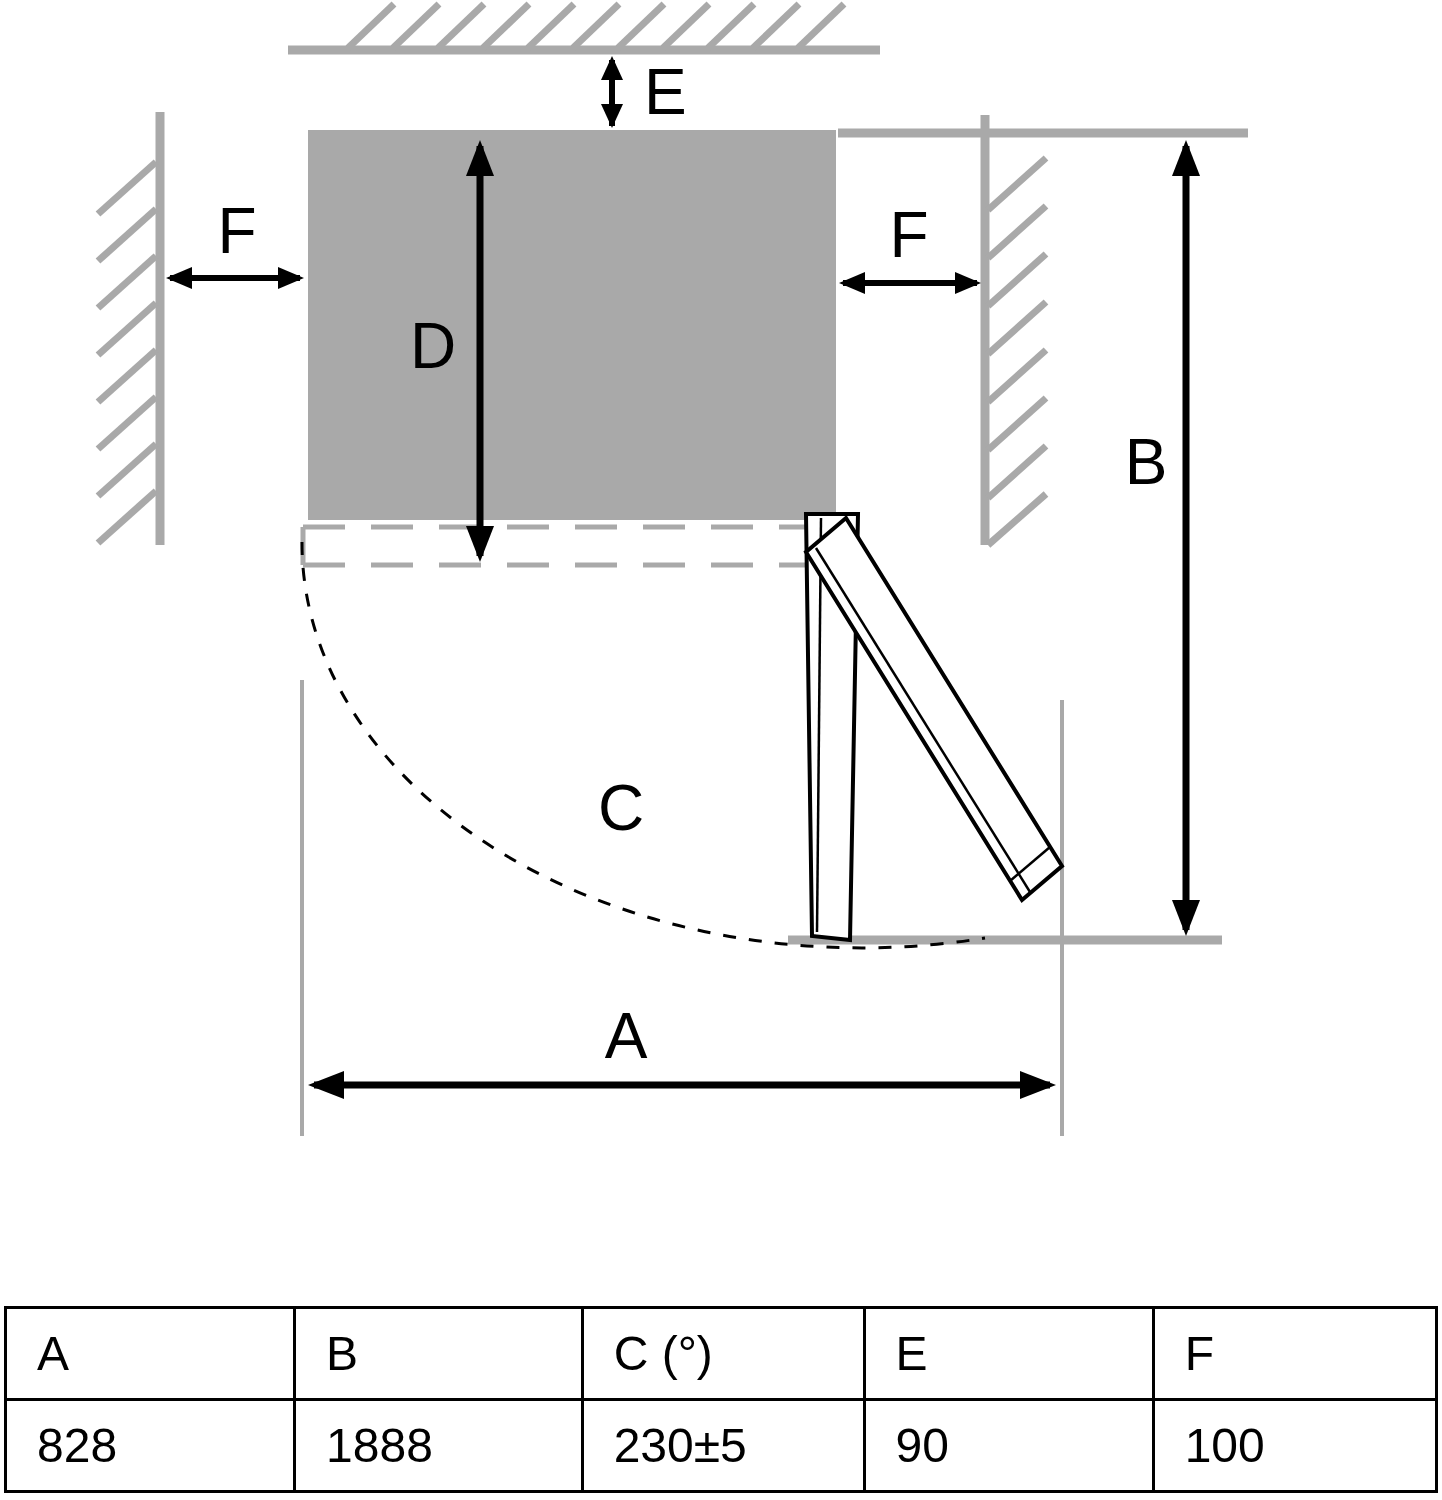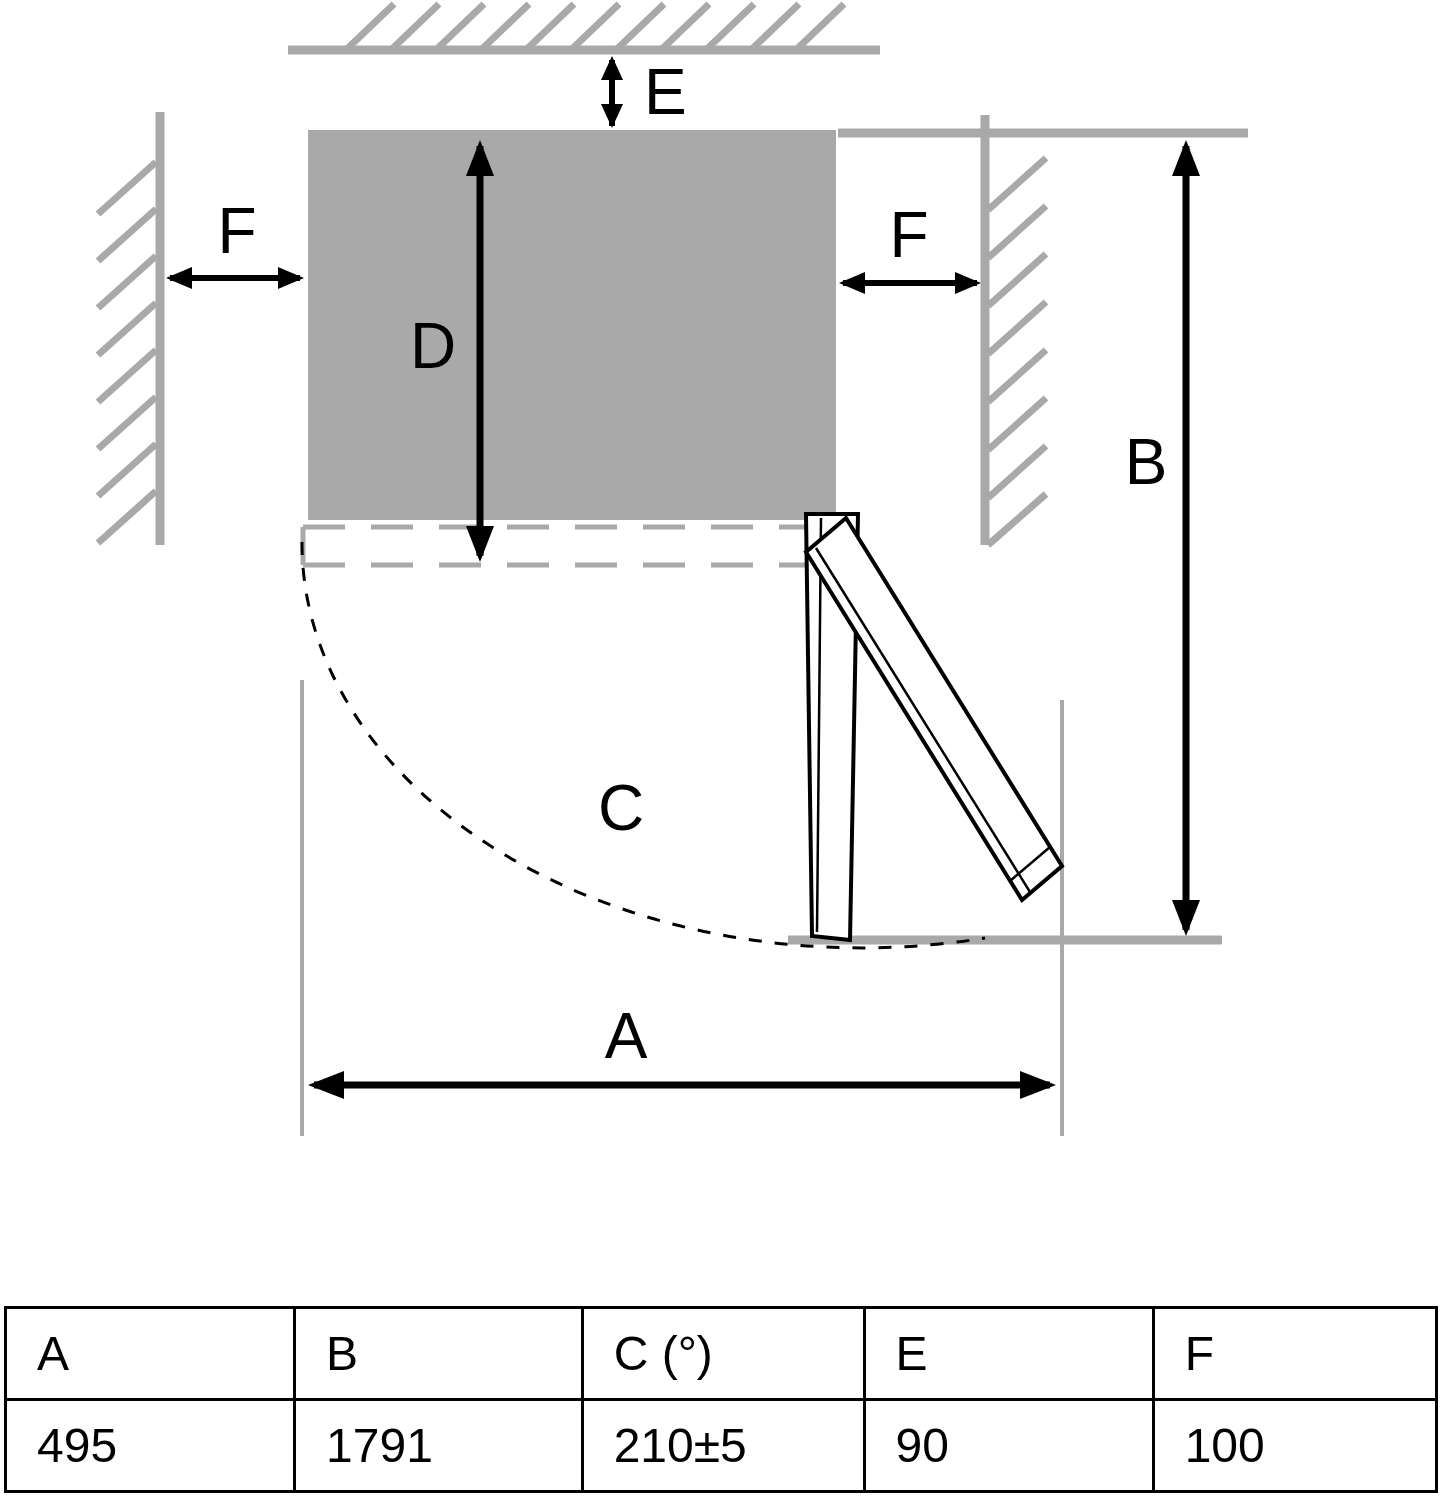--- a/index.html
+++ b/index.html
@@ -181,22 +181,22 @@
     </colgroup>
     <tbody>
       <tr>
         <td>A</td>
         <td>B</td>
         <td>C (°)</td>
         <td>E</td>
         <td>F</td>
       </tr>
       <tr>
-        <td>495</td>
-        <td>1791</td>
-        <td>210±5</td>
+        <td>828</td>
+        <td>1888</td>
+        <td>230±5</td>
         <td>90</td>
         <td>100</td>
       </tr>
     </tbody>
   </table>
 
 </div>
 
 </body></html>

